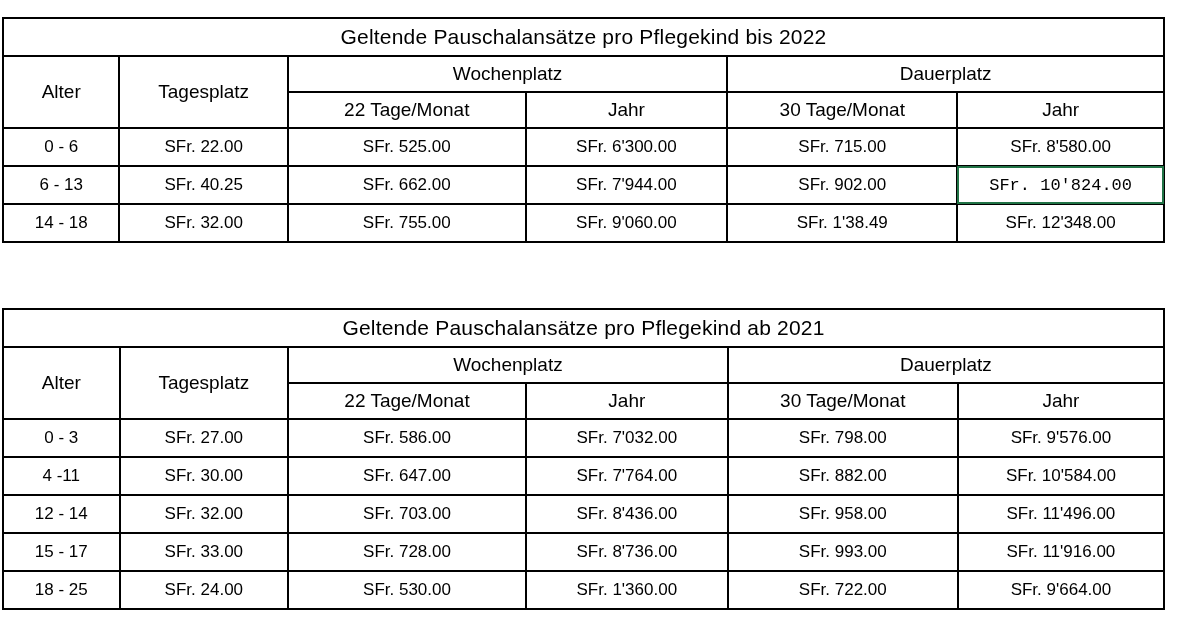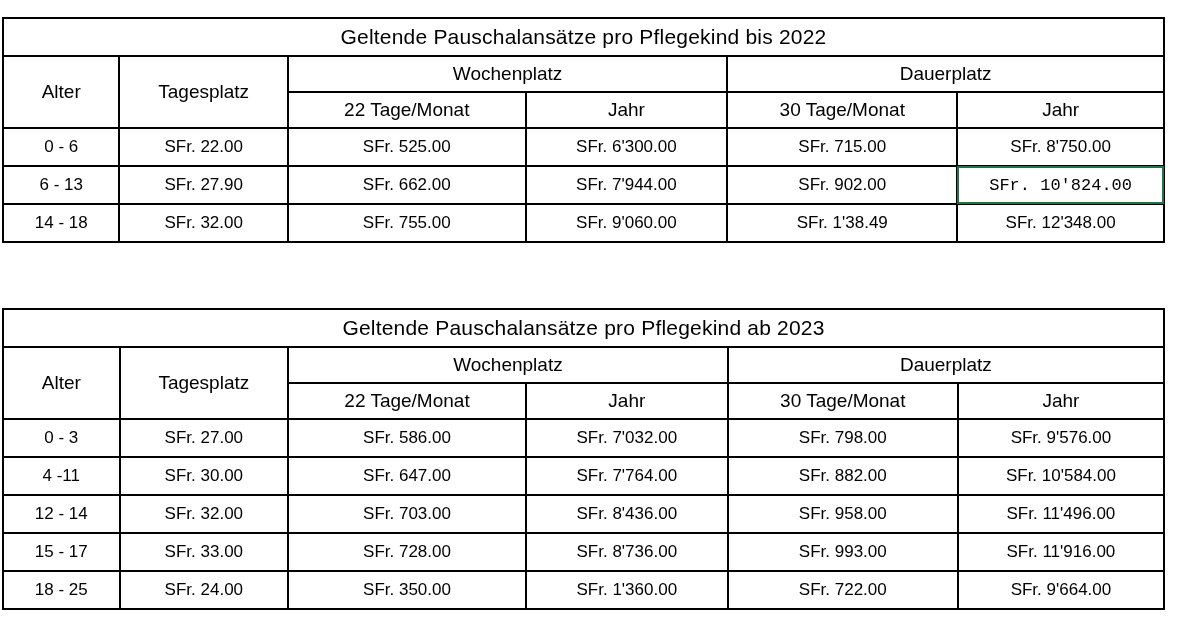--- a/index.html
+++ b/index.html
@@ -109,25 +109,25 @@
           <td class="hdr hdr-sub">Jahr</td>
           <td class="hdr hdr-sub">30 Tage/Monat</td>
           <td class="hdr hdr-sub">Jahr</td>
         </tr>
         <tr>
           <td class="data-cell">0 - 6</td>
           <td class="data-cell">SFr. 22.00</td>
           <td class="data-cell">SFr. 525.00</td>
           <td class="data-cell">SFr. 6'300.00</td>
           <td class="data-cell">SFr. 715.00</td>
-          <td class="data-cell">SFr. 8'750.00</td>
+          <td class="data-cell">SFr. 8'580.00</td>
         </tr>
         <tr>
           <td class="data-cell">6 - 13</td>
-          <td class="data-cell">SFr. 27.90</td>
+          <td class="data-cell">SFr. 40.25</td>
           <td class="data-cell">SFr. 662.00</td>
           <td class="data-cell">SFr. 7'944.00</td>
           <td class="data-cell">SFr. 902.00</td>
           <td class="data-cell selected-cell">SFr. 10'824.00</td>
         </tr>
         <tr>
           <td class="data-cell">14 - 18</td>
           <td class="data-cell">SFr. 32.00</td>
           <td class="data-cell">SFr. 755.00</td>
           <td class="data-cell">SFr. 9'060.00</td>
@@ -143,21 +143,21 @@
       <colgroup>
         <col class="col-alter">
           <col class="col-tages">
           <col class="col-w22">
         <col class="col-wjahr">
           <col class="col-d30">
           <col class="col-djahr">
       </colgroup>
       <tbody>
         <tr>
-          <td class="title-cell" colspan="6">Geltende Pauschalansätze pro Pflegekind ab 2023</td>
+          <td class="title-cell" colspan="6">Geltende Pauschalansätze pro Pflegekind ab 2021</td>
         </tr>
         <tr>
           <td class="hdr hdr-group" rowspan="2">Alter</td>
           <td class="hdr hdr-group" rowspan="2">Tagesplatz</td>
           <td class="hdr hdr-group" colspan="2">Wochenplatz</td>
           <td class="hdr hdr-group" colspan="2">Dauerplatz</td>
         </tr>
         <tr>
           <td class="hdr hdr-sub">22 Tage/Monat</td>
           <td class="hdr hdr-sub">Jahr</td>
@@ -192,21 +192,21 @@
           <td class="data-cell">15 - 17</td>
           <td class="data-cell">SFr. 33.00</td>
           <td class="data-cell">SFr. 728.00</td>
           <td class="data-cell">SFr. 8'736.00</td>
           <td class="data-cell">SFr. 993.00</td>
           <td class="data-cell">SFr. 11'916.00</td>
         </tr>
         <tr>
           <td class="data-cell">18 - 25</td>
           <td class="data-cell">SFr. 24.00</td>
-          <td class="data-cell">SFr. 350.00</td>
+          <td class="data-cell">SFr. 530.00</td>
           <td class="data-cell">SFr. 1'360.00</td>
           <td class="data-cell">SFr. 722.00</td>
           <td class="data-cell">SFr. 9'664.00</td>
         </tr>
       </tbody>
     </table>
   </div>
 
 </div>
 

